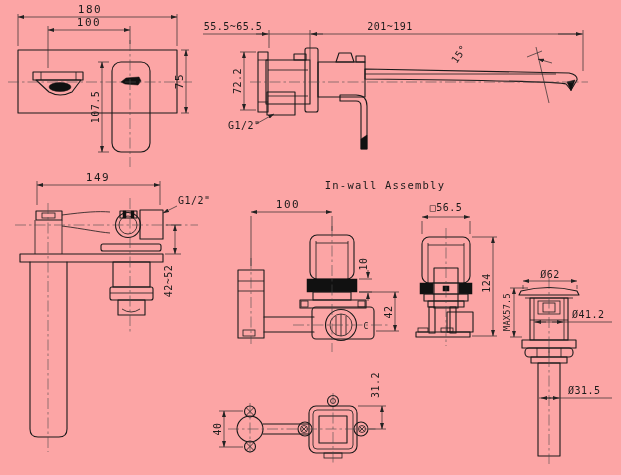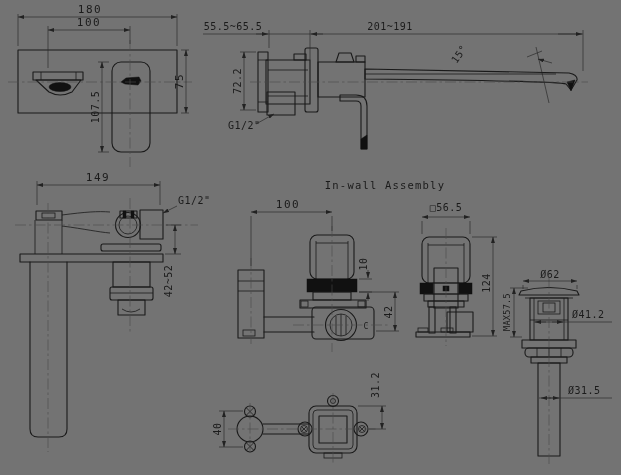--- a/index.html
+++ b/index.html
@@ -1,16 +1,16 @@
 <!DOCTYPE html>
 <html><head>
 <meta charset="utf-8">
 <style>
   html,body{margin:0;padding:0;background:#fff;}
-  .canvas{position:relative;width:621px;height:475px;background:#737373;overflow:hidden;}
+  .canvas{position:relative;width:621px;height:475px;background:#fca5a5;overflow:hidden;}
   svg{display:block;}
   .obj{stroke:#1a1a1a;stroke-width:1.1;fill:none;stroke-linecap:round;stroke-linejoin:round;}
   .thin{stroke:#1a1a1a;stroke-width:0.8;fill:none;}
   .dark{fill:#111;stroke:#111;stroke-width:0.5;}
   .dim{stroke:#2b2b2b;stroke-width:0.7;fill:none;}
   .cl{stroke:#4a4a4a;stroke-width:0.6;stroke-dasharray:11 3 2.5 3;fill:none;}
   text{font-family:"DejaVu Sans Mono","Liberation Mono",monospace;fill:#1b1b1b;}
   .t{font-size:11px;letter-spacing:1.5px;}
   .ts{font-size:10px;letter-spacing:0.5px;}
   .tx{font-size:8.5px;letter-spacing:0.3px;}

